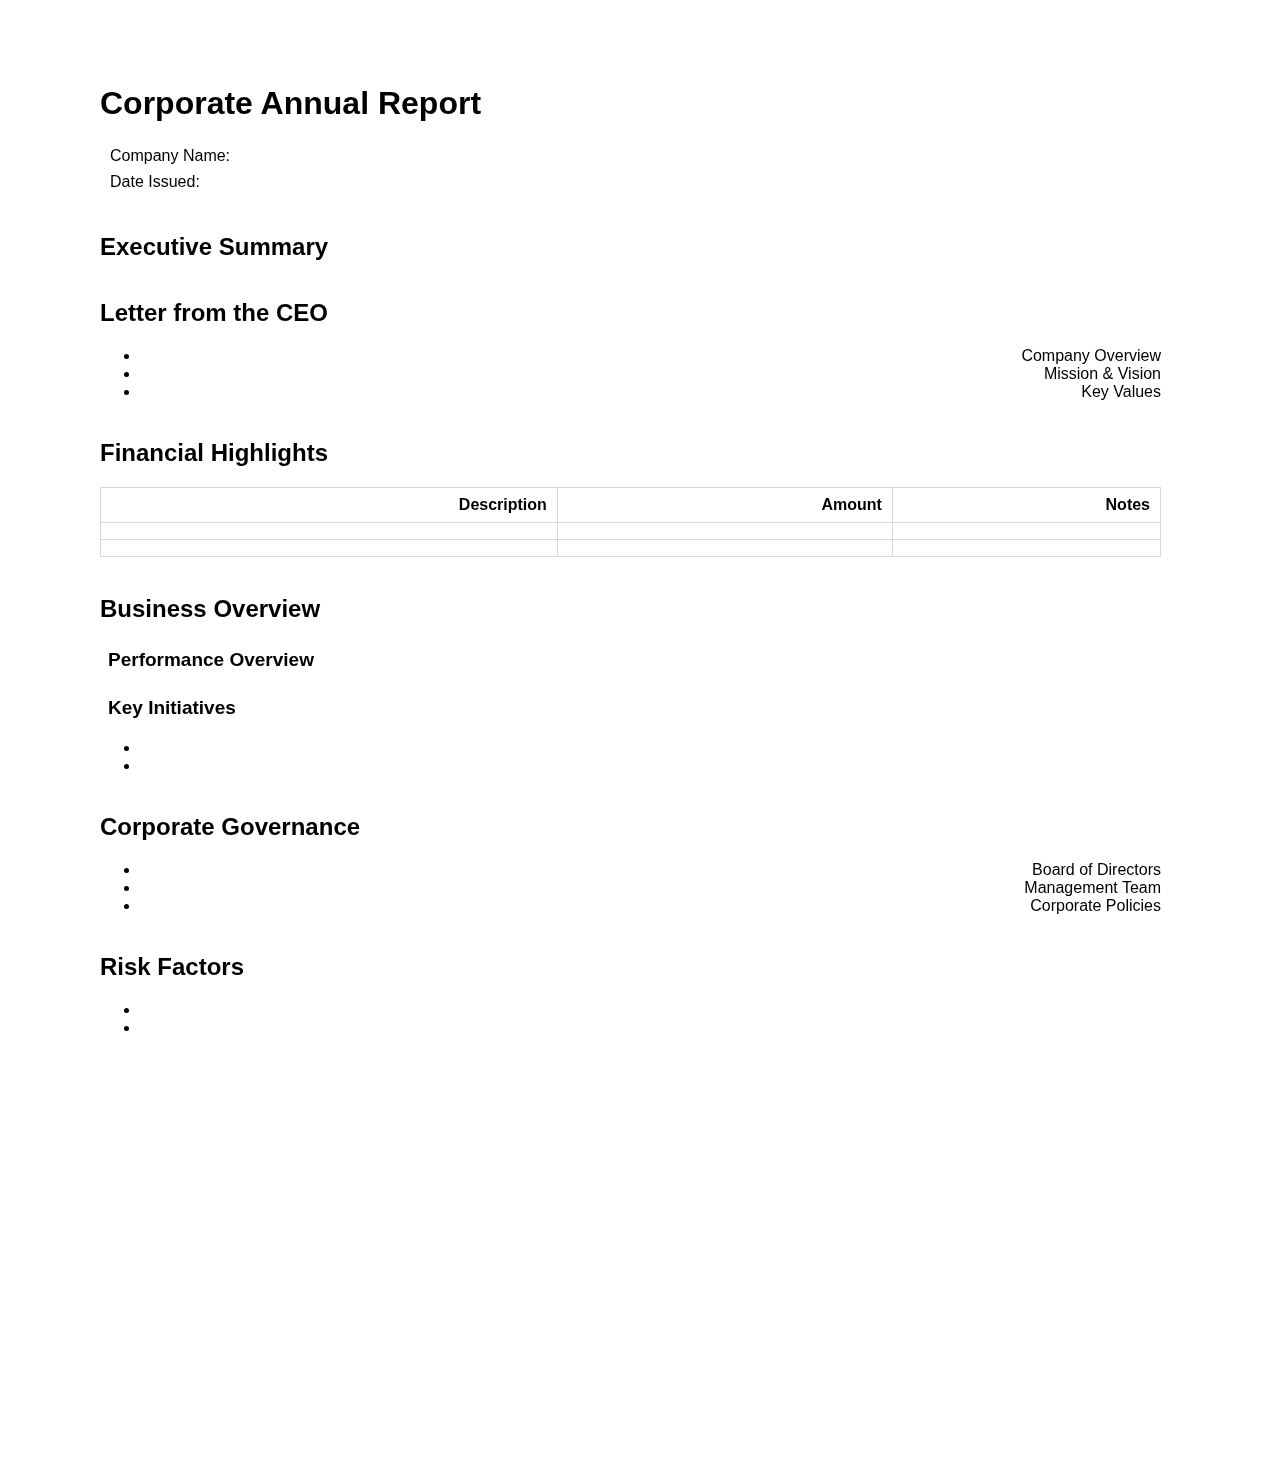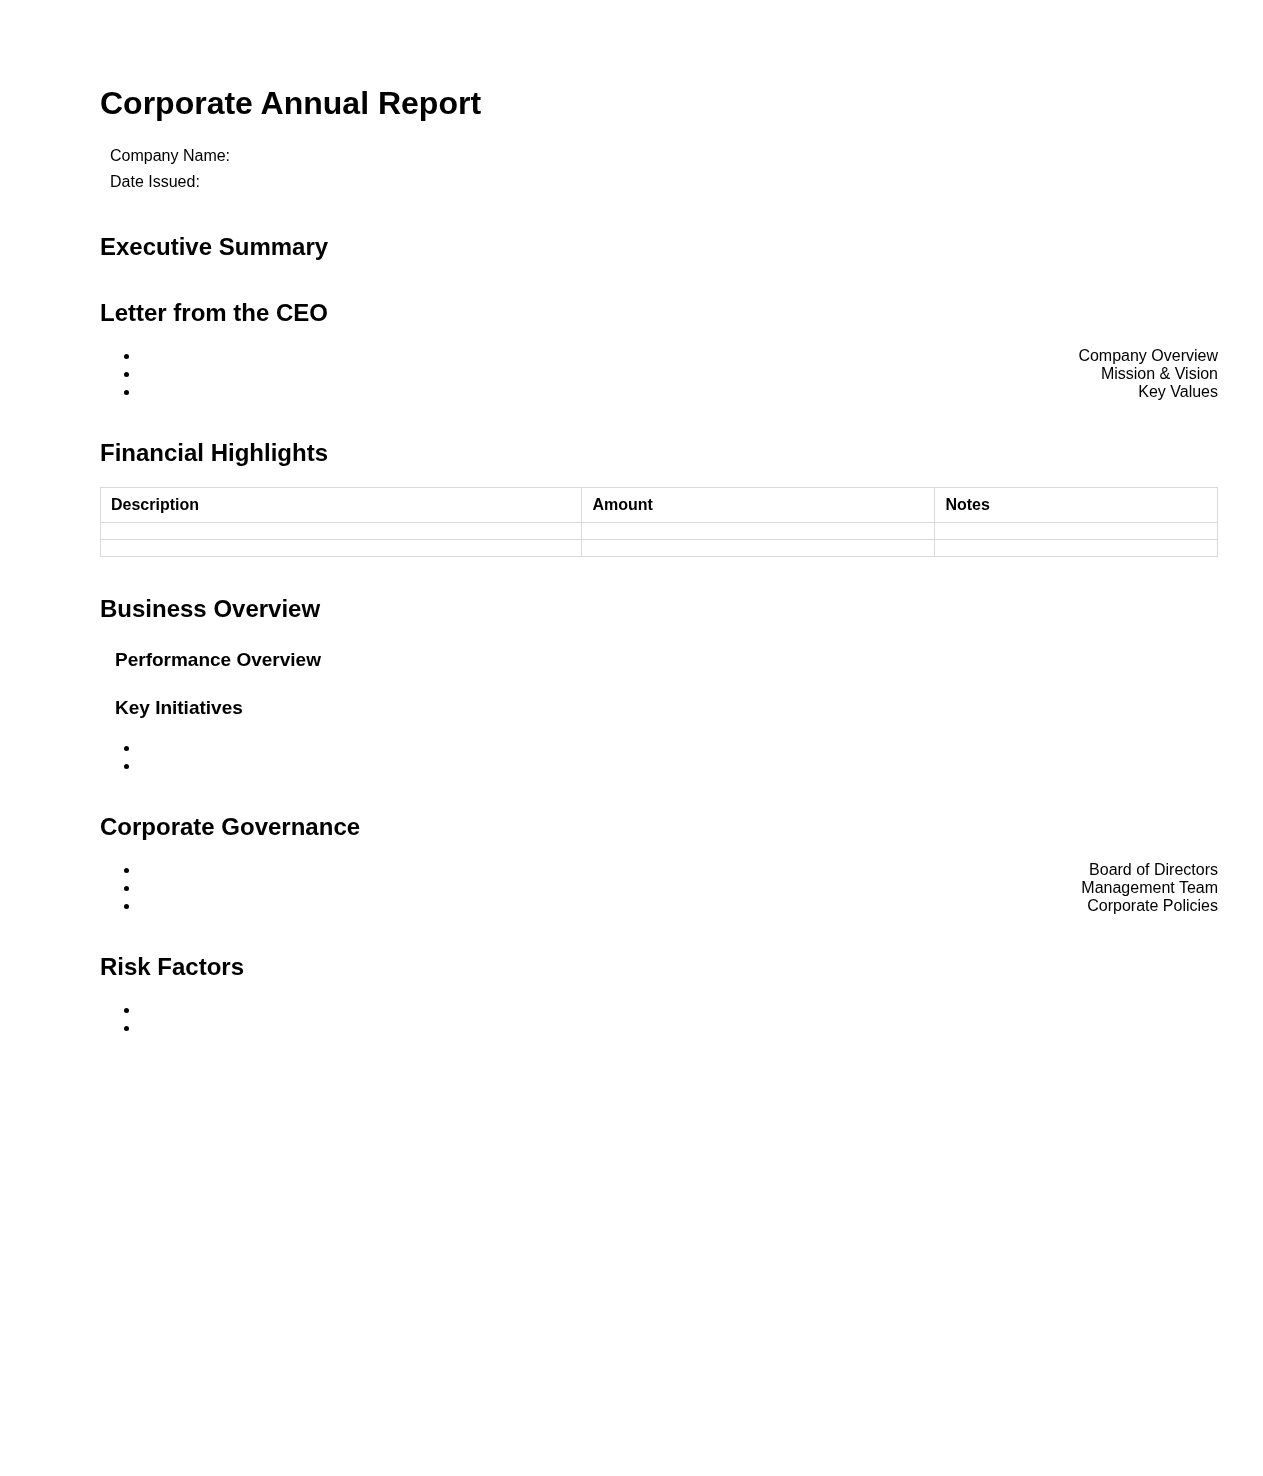--- a/index.html
+++ b/index.html
@@ -8,40 +8,40 @@
     padding: 0;
     background: #ffffff;
   }
   .page {
     width: 1263px;
     height: 1068px;
     background: #ffffff;
     color: #000000;
     font-family: "Liberation Sans", sans-serif;
     font-size: 16px;
-    padding: 64px 45px 0 100px;
+    padding: 64px 102px 0 100px;
     overflow: hidden;
   }
   h1 {
     font-size: 32px;
     font-weight: bold;
     line-height: 37px;
     margin: 21px 0;
   }
   h2 {
     font-size: 24px;
     font-weight: bold;
     line-height: 28px;
     margin: 38px 0 20px 0;
   }
   h3 {
     font-size: 19px;
     font-weight: bold;
     line-height: 22px;
-    margin: 26px 0 20px 15px;
+    margin: 26px 0 20px 8px;
   }
   .meta {
     font-weight: normal;
     line-height: 26px;
     margin: 0 0 16px 10px;
   }
   ul {
     margin: 15px 0;
     padding-left: 40px;
   }
@@ -55,21 +55,21 @@
     border-collapse: collapse;
     table-layout: fixed;
     margin: 0;
   }
   table.fin col.c1 { width: 43.1%; }
   table.fin col.c2 { width: 31.6%; }
   table.fin col.c3 { width: 25.3%; }
   table.fin th, table.fin td {
     border: 1px solid #d9d9d9;
     padding: 8px 10px;
-    text-align: left;
+    text-align: right;
     vertical-align: middle;
     font-size: 16px;
   }
   table.fin th {
     font-weight: bold;
     line-height: 18px;
   }
   table.fin td {
     height: 17px;
     line-height: 1px;

